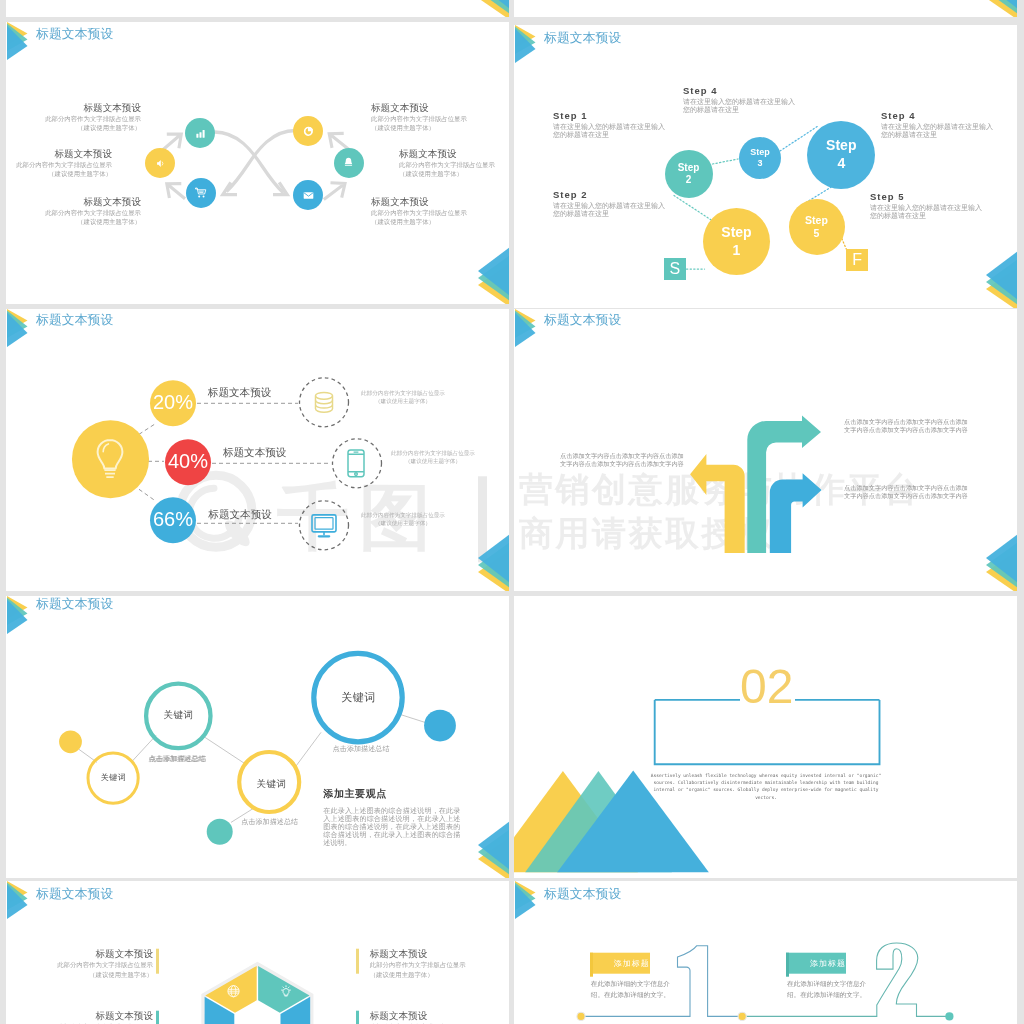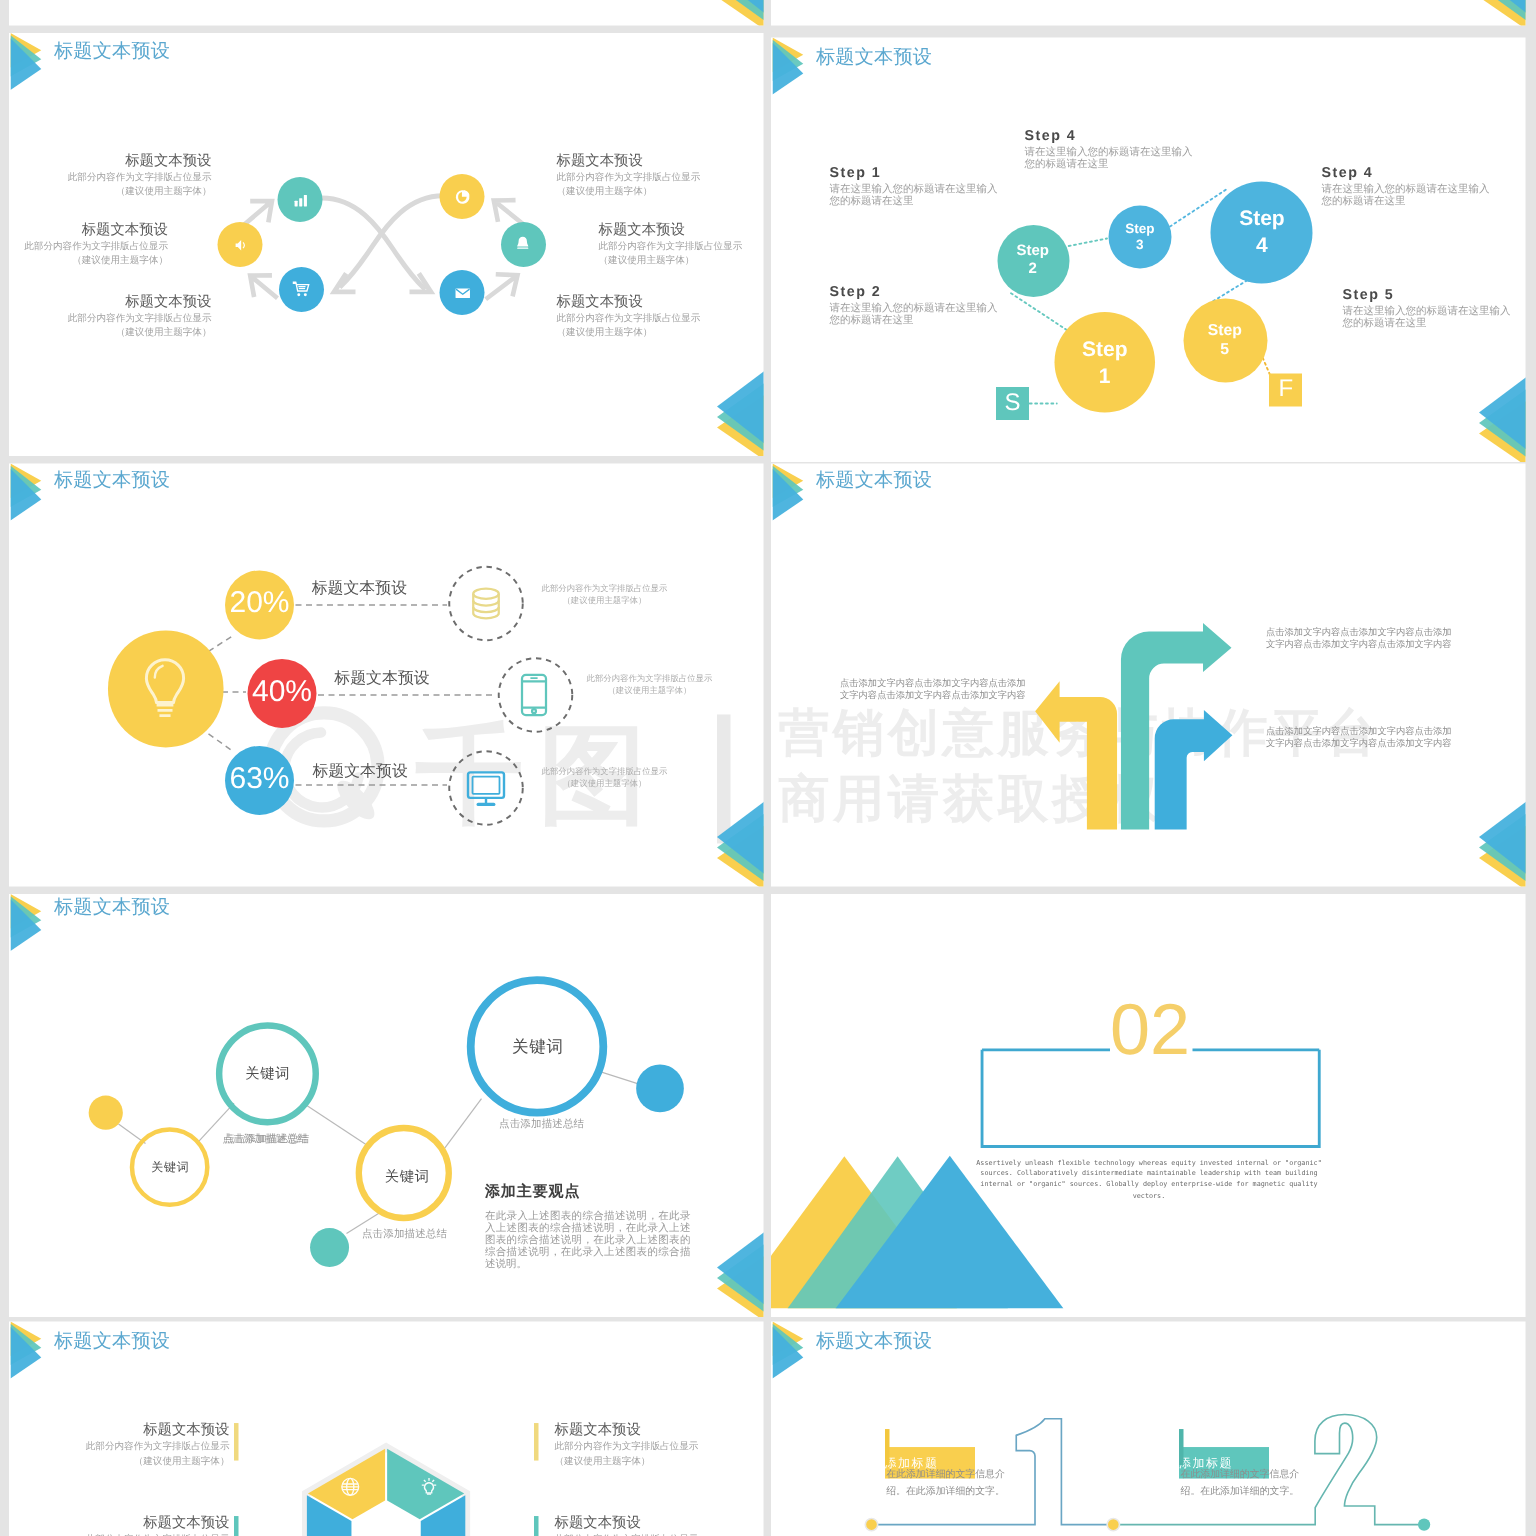--- a/index.html
+++ b/index.html
@@ -50,21 +50,21 @@
          font-size:30px;color:#2f2f2f;line-height:1;letter-spacing:1.5px;}
   
   .wm-layer{position:absolute;left:0;top:0;width:504px;height:280px;pointer-events:none;}
   .wm-cn{position:absolute;font-size:72px;line-height:82px;color:#ededed;
          letter-spacing:10px;font-weight:bold;white-space:nowrap;}
   .wm-bar{position:absolute;width:9.4px;height:86px;background:#e9e9e9;}
   .wm-t1,.wm-t2{position:absolute;font-size:34px;line-height:38px;color:#ededed;
          letter-spacing:2.5px;font-weight:bold;white-space:nowrap;}
   
   .nm-badge{position:absolute;width:60px;height:21px;display:flex;align-items:center;
-            justify-content:flex-start;color:#fff;font-size:8px;letter-spacing:1px;margin-top:12px;}
+            justify-content:flex-end;color:#fff;font-size:8px;letter-spacing:1px;}
   .nm-tab{position:absolute;width:3px;height:24px;}
   .nm-txt{position:absolute;font-size:6.6px;color:#8d8d8d;line-height:10.5px;white-space:nowrap;}
   
   .hx-t{position:absolute;text-align:left;}
   .hx-t.ra{text-align:right;}
   .hx-bar{position:absolute;width:2.4px;height:25px;}
   .sec-b{position:absolute;left:136px;top:180px;width:232px;text-align:center;
          font-size:4.5px;color:#6a6a6a;line-height:7.4px;letter-spacing:0px;
          font-family:"DejaVu Sans Mono",monospace;}
 </style>
@@ -264,21 +264,21 @@
     <div class="st-d">请在这里输入您的标题请在这里输入您的标题请在这里</div>
       </div>
   <div class="st-t" style="left:169px;top:58.5px;width:112px;">
     <div class="st-h">Step 4</div>
     <div class="st-d">请在这里输入您的标题请在这里输入您的标题请在这里</div>
       </div>
   <div class="st-t" style="left:367px;top:83.5px;width:112px;">
     <div class="st-h">Step 4</div>
     <div class="st-d">请在这里输入您的标题请在这里输入您的标题请在这里</div>
       </div>
-  <div class="st-t" style="left:381px;top:164.5px;width:112px;">
+  <div class="st-t" style="left:356px;top:164.5px;width:112px;">
     <div class="st-h">Step 5</div>
     <div class="st-d">请在这里输入您的标题请在这里输入您的标题请在这里</div>
       </div>
 
   <div class="corner-br">
         <svg viewBox="0 0 32 62" width="32" height="62">
           <polygon points="32,62 32,18 0,40" fill="#f9cf4e"></polygon>
           <polygon points="32,56 32,10 0,33" fill="#5fc6bc" opacity="0.93"></polygon>
           <polygon points="32,51 32,2 0,26" fill="#46b1dd" opacity="0.95"></polygon>
         </svg>
@@ -332,21 +332,21 @@
         </svg>
   </div>
 
   <div class="pb-pc" style="left: 144px; top: 72px; background: rgb(249, 207, 78); transform: translateY(-0.7px);">
     <span>20%</span>
       </div>
   <div class="pb-pc" style="left: 159px; top: 131px; background: #ef4444; transform: translateY(-0.7px);">
     <span>40%</span>
       </div>
   <div class="pb-pc" style="left: 144px; top: 189px; background: rgb(63, 174, 220); transform: translateY(-0.7px);">
-    <span>63%</span>
+    <span>66%</span>
       </div>
 
   <div class="pb-lbl" style="left: 201.8px; top: 78px; transform: translateY(-0.7px);">标题文本预设</div>
   <div class="pb-lbl" style="left: 216.9px; top: 138.3px; transform: translateY(-0.7px);">标题文本预设</div>
   <div class="pb-lbl" style="left: 202.3px; top: 200.1px; transform: translateY(-0.7px);">标题文本预设</div>
 
   <div class="pb-icn" style="left: 304px; top: 80px; transform: translateY(-0.7px);">
     <svg width="28" height="28" viewBox="0 0 28 28">
       <g fill="none" stroke="#e8d98a" stroke-width="1.5">
         <ellipse cx="14" cy="7.5" rx="8.5" ry="3.4"></ellipse>

